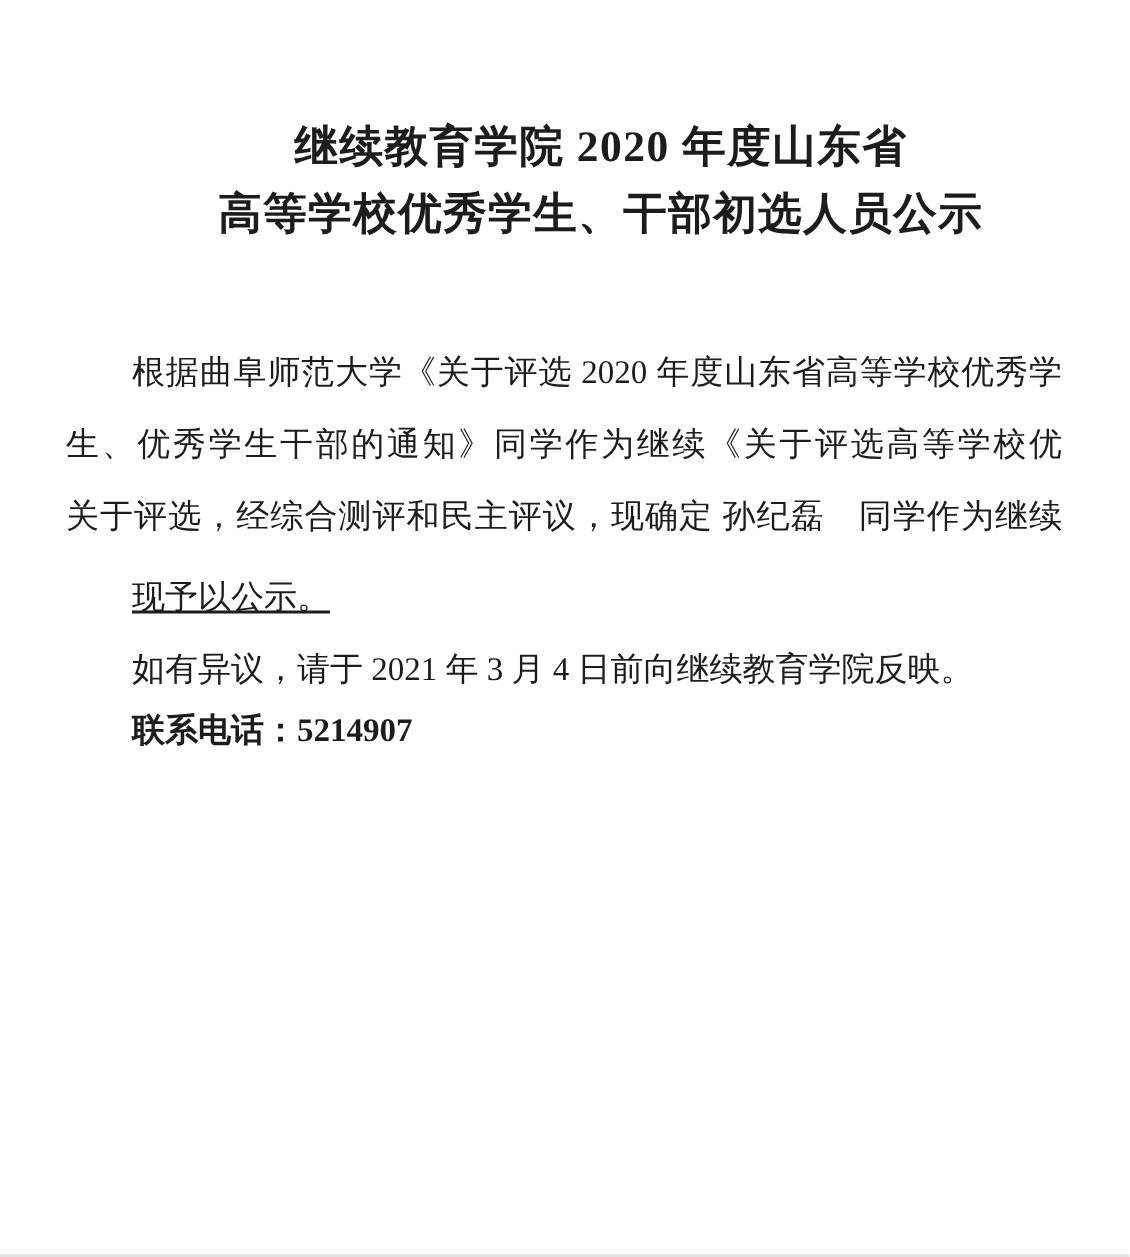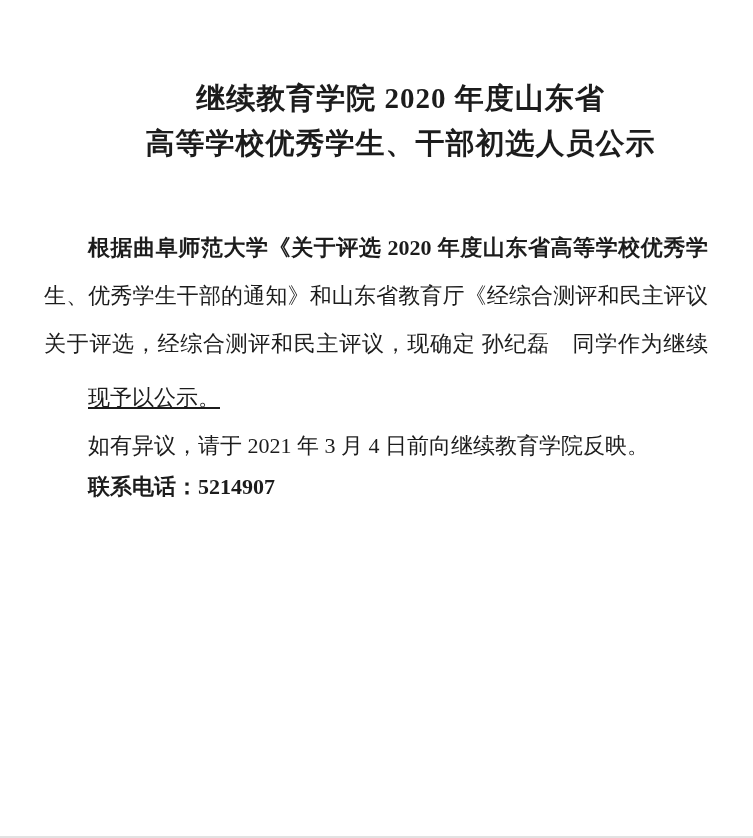--- a/index.html
+++ b/index.html
@@ -36,21 +36,20 @@
     font-size: 22px;
     line-height: 48px;
   }
   .body-line {
     display: block;
     text-align: justify;
     text-align-last: justify;
   }
   .body-line.first {
     text-indent: 2em;
-    font-weight: bold;
   }
   .body-line.last {
     text-align-last: left;
   }
   .single-line {
     margin: 0;
     text-indent: 2em;
     line-height: 48px;
   }
   .para-publicity {
@@ -84,21 +83,21 @@
 
   <h1 class="doc-title">
     <span class="title-line">继续教育学院 2020 年度山东省</span>
     <span class="title-line">高等学校优秀学生、干部初选人员公示</span>
   </h1>
 
   <div class="doc-body">
 
     <p class="para" style="margin:0">
       <span class="body-line first">根据曲阜师范大学《关于评选 2020 年度山东省高等学校优秀学</span>
-      <span class="body-line">生、优秀学生干部的通知》和山东省教育厅《经综合测评和民主评议</span>
+      <span class="body-line">生、优秀学生干部的通知》同学作为继续《关于评选高等学校优</span>
       <span class="body-line">关于评选，经综合测评和民主评议，现确定 孙纪磊　同学作为继续</span>
     </p>
 
     <p class="single-line para-publicity">现予以公示。</p>
 
     <p class="single-line para-objection">如有异议，请于 2021 年 3 月 4 日前向继续教育学院反映。</p>
 
     <p class="single-line para-contact">联系电话：5214907</p>
 
   </div>

